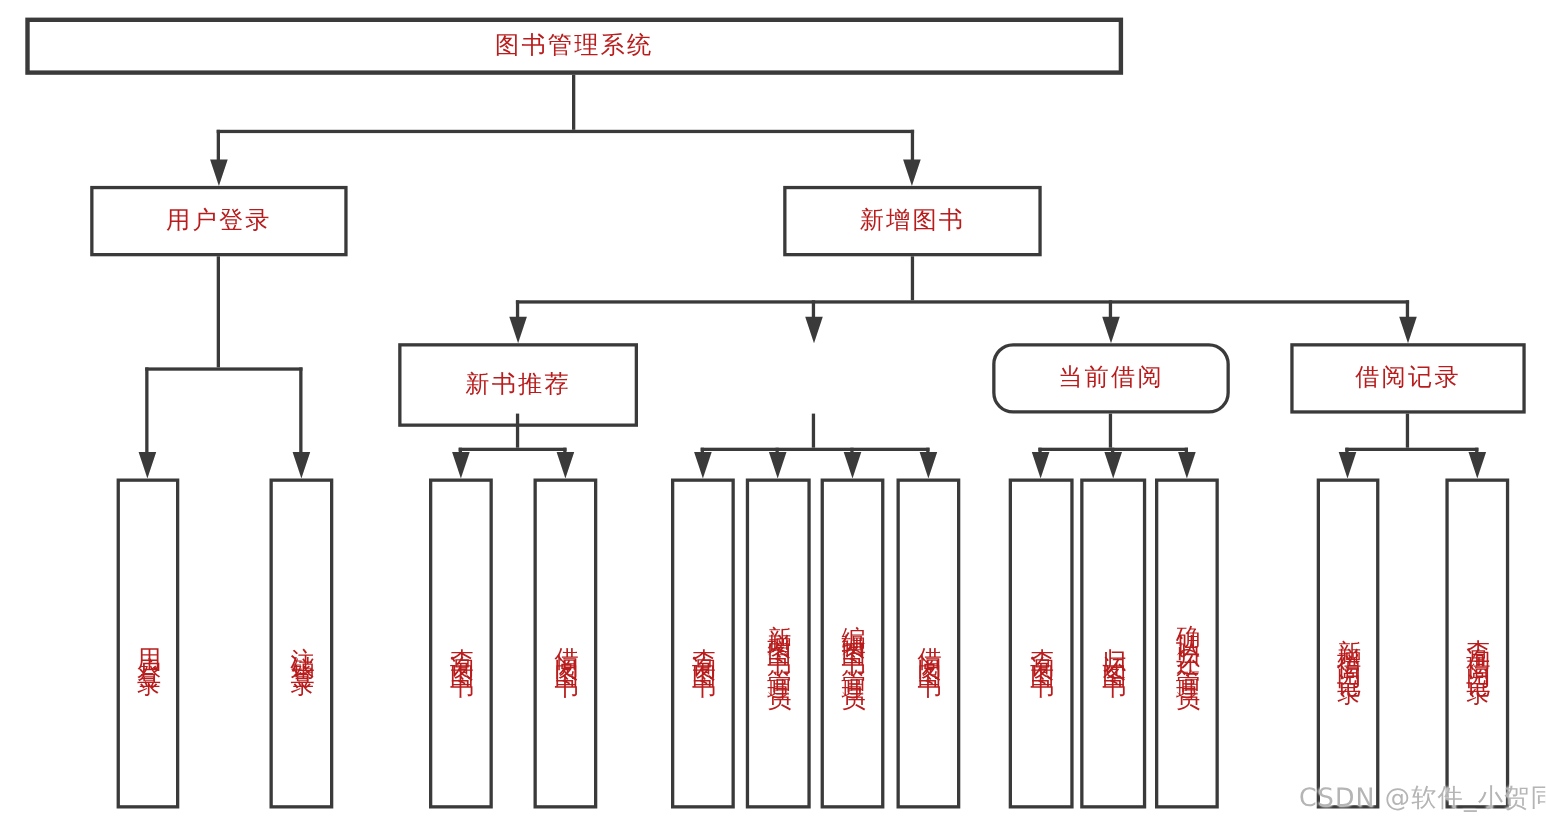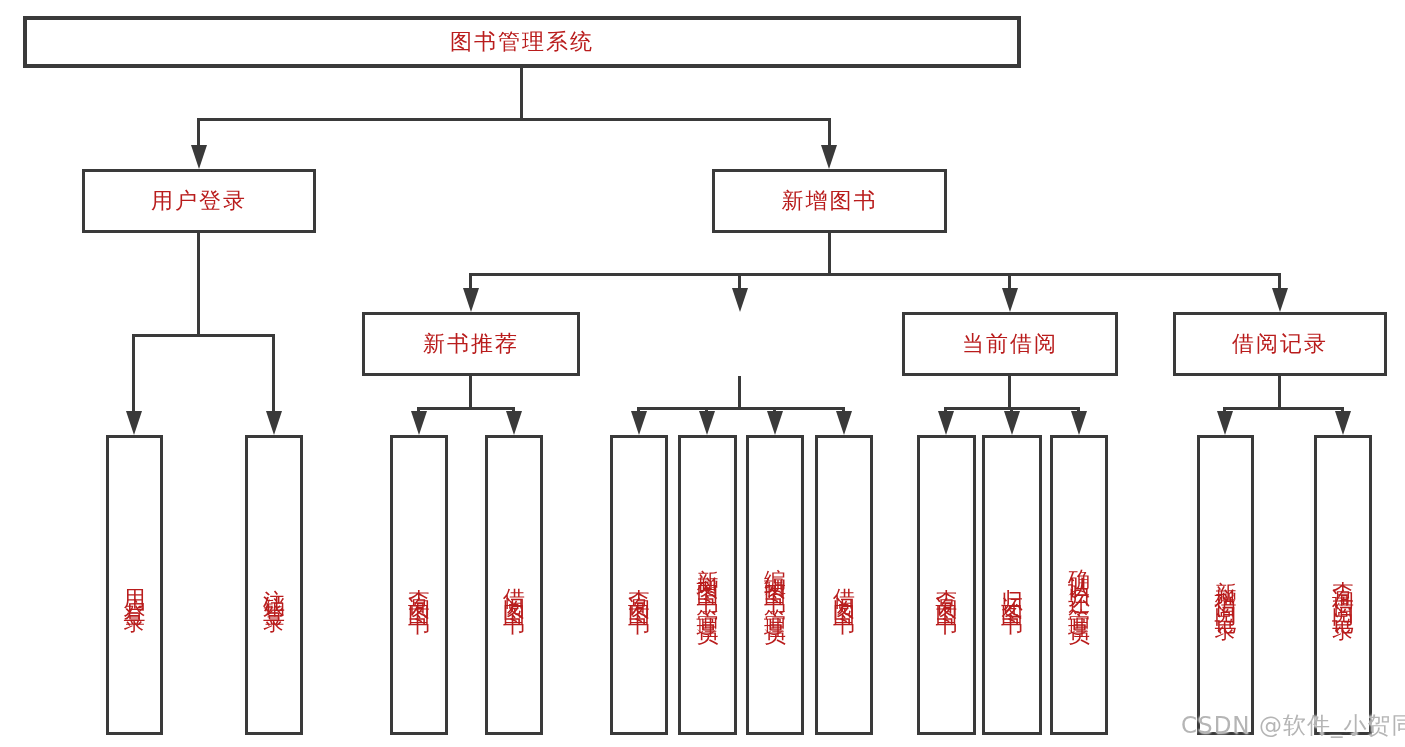--- a/index.html
+++ b/index.html
@@ -83,22 +83,22 @@
   <div class="hl" style="left:469px; top:273px; width:812px;"></div>
   <div class="vl" style="left:469px; top:273px; height:18px;"></div>
   <div class="vl" style="left:738px; top:273px; height:18px;"></div>
   <div class="vl" style="left:1008px; top:273px; height:18px;"></div>
   <div class="vl" style="left:1278px; top:273px; height:18px;"></div>
   <div class="arr" style="left:463px; top:288px;"></div>
   <div class="arr" style="left:732px; top:288px;"></div>
   <div class="arr" style="left:1002px; top:288px;"></div>
   <div class="arr" style="left:1272px; top:288px;"></div>
 
-  <div class="node" style="left:362px; top:312px; width:218px; height:64px;">新书推荐</div>
-  <div class="node" style="left:902px; top:312px; width:216px; height:64px;">当前借阅</div>
+  <div class="node" style="left:362px; top:312px; width:218px; height:76px;">新书推荐</div>
+  <div class="node" style="left:902px; top:312px; width:216px; height:64px;border-radius:19px;">当前借阅</div>
   <div class="node" style="left:1173px; top:312px; width:214px; height:64px;">借阅记录</div>
 
   <div class="vl" style="left:469px; top:376px; height:31px;"></div>
   <div class="hl" style="left:417px; top:407px; width:98px;"></div>
   <div class="vl" style="left:417px; top:407px; height:8px;"></div>
   <div class="vl" style="left:512px; top:407px; height:8px;"></div>
   <div class="arr" style="left:411px; top:411px;"></div>
   <div class="arr" style="left:506px; top:411px;"></div>
 
   <div class="vl" style="left:738px; top:376px; height:31px;"></div>

